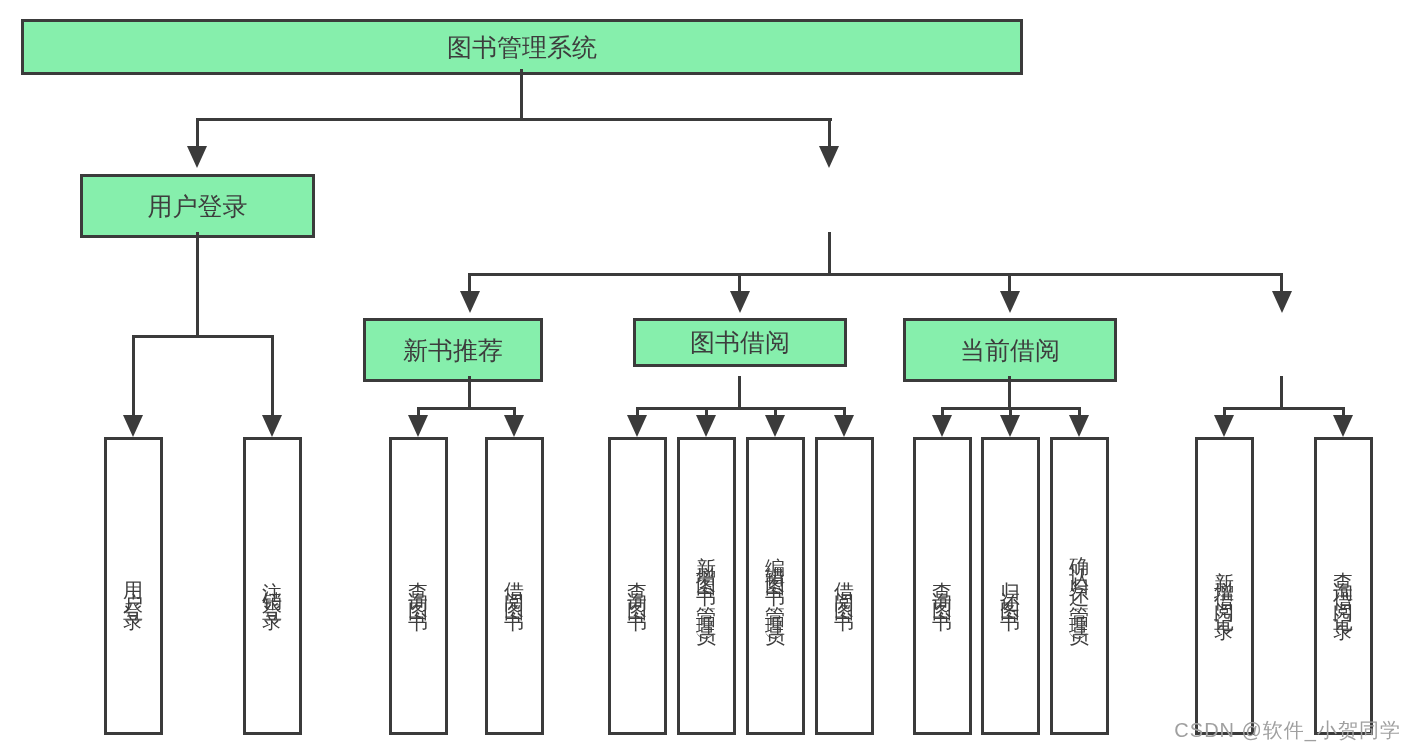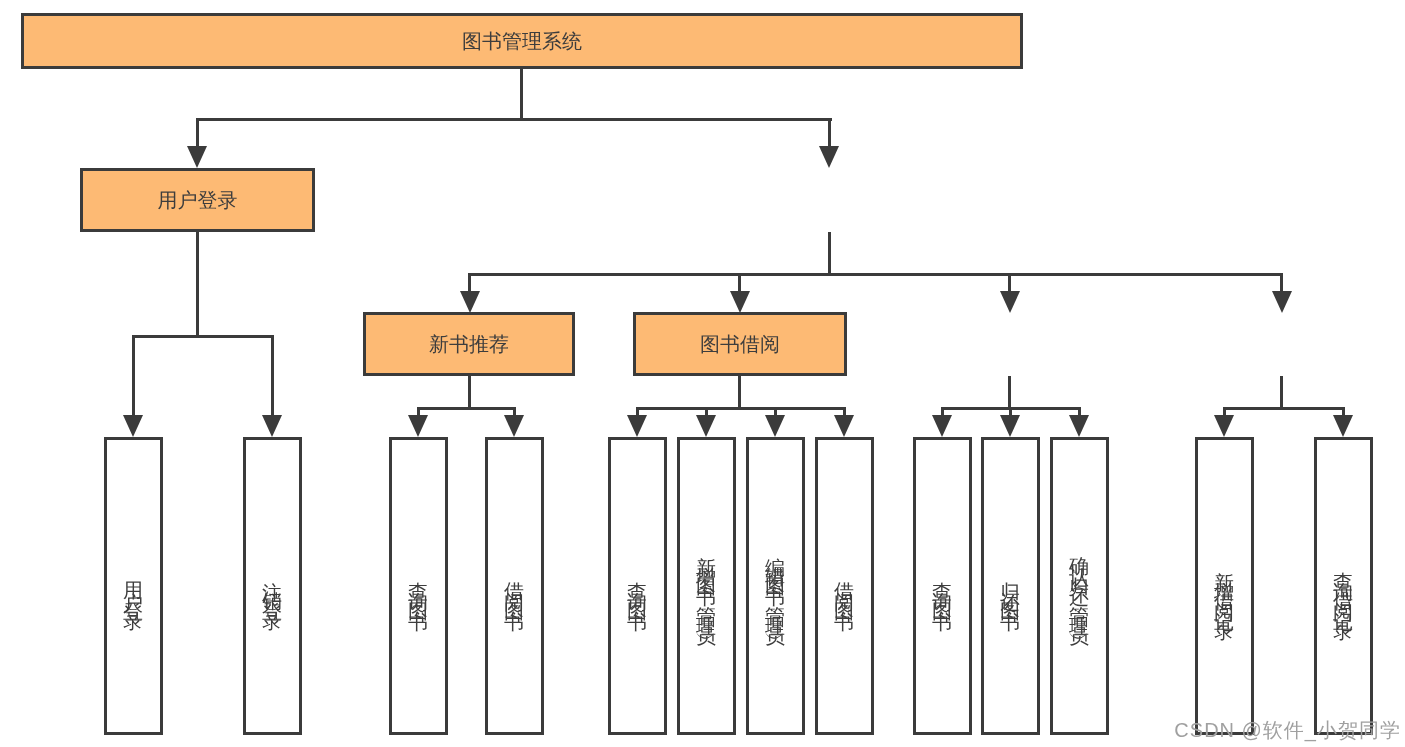--- a/index.html
+++ b/index.html
@@ -13,24 +13,25 @@
   #canvas{
     position:relative;
     width:1405px;height:747px;
     background:var(--bg);
     overflow:hidden;
   }
   .box{
     position:absolute;
     box-sizing:border-box;
     border:3px solid var(--line);
-    background:#fdba74;
+    background:#86efac;
     display:flex;align-items:center;justify-content:center;
-    font-size:20px;color:var(--text);
+    font-size:25px;color:var(--text);
     white-space:nowrap;
+    margin-top:6px;
   }
   .vbox{
     position:absolute;
     box-sizing:border-box;
     border:3px solid var(--line);
     background:#fff;
     display:flex;align-items:center;justify-content:center;
     writing-mode:vertical-rl;
     text-orientation:mixed;
     font-size:20px;color:var(--text);
@@ -84,25 +85,28 @@
   <div class="hline" style="left:469px;top:273px;width:814px;"></div>
   <div class="vline" style="left:468px;top:273px;height:20px;"></div>
   <div class="arrow" style="left:460px;top:291px;"></div>
   <div class="vline" style="left:738px;top:273px;height:20px;"></div>
   <div class="arrow" style="left:730px;top:291px;"></div>
   <div class="vline" style="left:1008px;top:273px;height:20px;"></div>
   <div class="arrow" style="left:1000px;top:291px;"></div>
   <div class="vline" style="left:1280px;top:273px;height:20px;"></div>
   <div class="arrow" style="left:1272px;top:291px;"></div>
 
-  <div class="box" style="left:363px;top:312px;width:212px;height:64px;">
+  <div class="box" style="left:363px;top:312px;width:180px;height:64px;">
     <span>新书推荐</span>
   </div>
-  <div class="box" style="left:633px;top:312px;width:214px;height:64px;">
+  <div class="box" style="left:633px;top:312px;width:214px;height:49px;">
     <span>图书借阅</span>
+  </div>
+  <div class="box" style="left:903px;top:312px;width:214px;height:64px;">
+    <span>当前借阅</span>
   </div>
 
   <div class="vline" style="left:468px;top:376px;height:33px;"></div>
   <div class="hline" style="left:417px;top:407px;width:99px;"></div>
   <div class="vline" style="left:417px;top:407px;height:12px;"></div>
   <div class="arrow" style="left:408px;top:415px;"></div>
   <div class="vline" style="left:513px;top:407px;height:12px;"></div>
   <div class="arrow" style="left:504px;top:415px;"></div>
 
   <div class="vline" style="left:738px;top:376px;height:33px;"></div>

